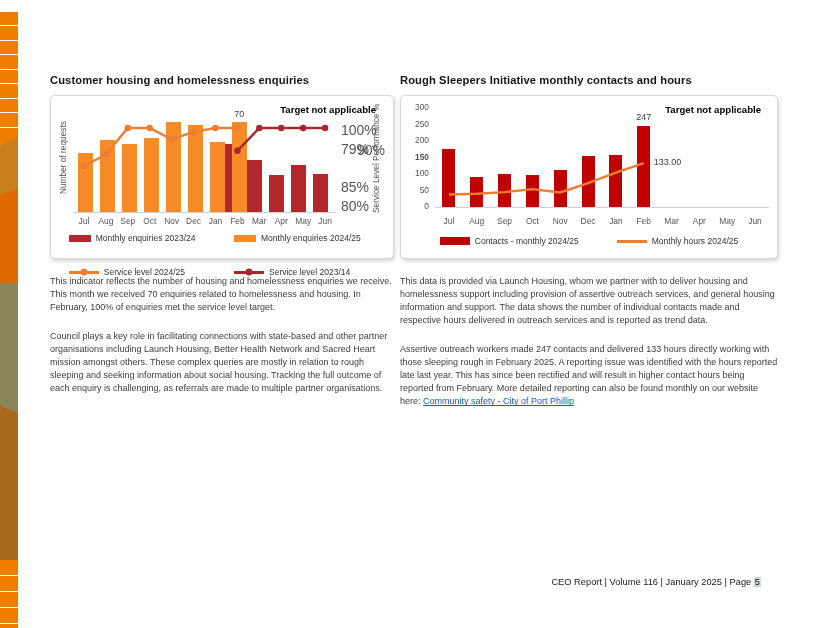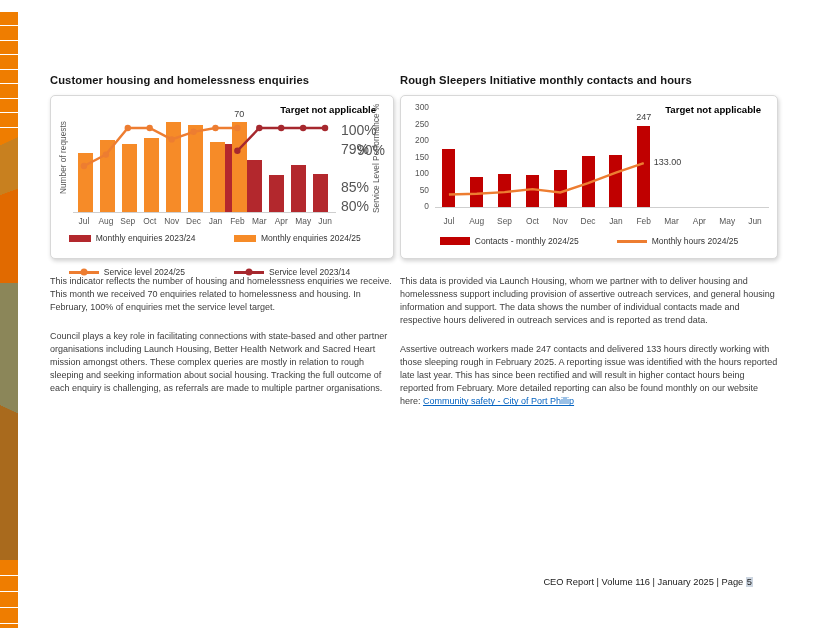--- a/index.html
+++ b/index.html
@@ -59,21 +59,21 @@
   .li{display:flex;align-items:center;gap:5px;white-space:nowrap;}
   .sw-bar{display:inline-block;width:22px;height:7px;}
   .sw-bar.wide{width:30px;height:8px;}
   .sw-line{display:inline-block;position:relative;width:30px;height:3px;}
   .sw-line .dot{position:absolute;left:50%;top:50%;width:7px;height:7px;border-radius:50%;
     transform:translate(-50%,-50%);}
 
   .body-text p{font-size:9px;line-height:1.45;color:#3d3d3d;margin:16px 0 9px 0;}
   a.doc-link{color:var(--link-blue);text-decoration:underline;}
 
-  .footer{position:absolute;top:577px;right:65px;font-size:9.3px;color:#1a1a1a;}
+  .footer{position:absolute;top:577px;right:57px;font-size:9.3px;color:#1a1a1a;}
   .footer .pg{background:#ccd5e0;padding:0 1px;}
 </style>
 </head>
 <body>
 
 <div class="edge-strip">
   <div class="seg s-tiles-top"></div>
   <div class="seg s-diag1"></div>
   <div class="seg s-ochre"></div>
   <div class="seg s-diag2"></div>
@@ -180,21 +180,21 @@
 
 <section class="section right">
   <h2 class="chart-title">Rough Sleepers Initiative monthly contacts and hours</h2>
 
   <div class="chart-card">
     <div class="chart-row">
       <div class="lticks" id="lticks1">
           <span style="top: 0px;">300</span>
           <span style="top: 16.5px;">250</span>
           <span style="top: 33px;">200</span>
-          <span style="top: 49.5px;">150</span>
+          <span style="top: 49.5px; font-weight: bold;">150</span>
           <span style="top: 66px;">100</span>
           <span style="top: 82.5px;">50</span>
           <span style="top: 99px;">0</span>
         </div>
       <div class="plot" id="plot1">
         <div class="annot a1">Target not applicable</div>
       <div class="baseline" style="top: 105px;"></div>
           <div class="vbar" style="left: 7.41667px; width: 13px; bottom: 7px; height: 57.75px; background: rgb(192, 0, 0); z-index: 1;"></div>
           <div class="vbar" style="left: 35.25px; width: 13px; bottom: 7px; height: 30.03px; background: rgb(192, 0, 0); z-index: 1;"></div>
           <div class="vbar" style="left: 63.0833px; width: 13px; bottom: 7px; height: 33.33px; background: rgb(192, 0, 0); z-index: 1;"></div>

